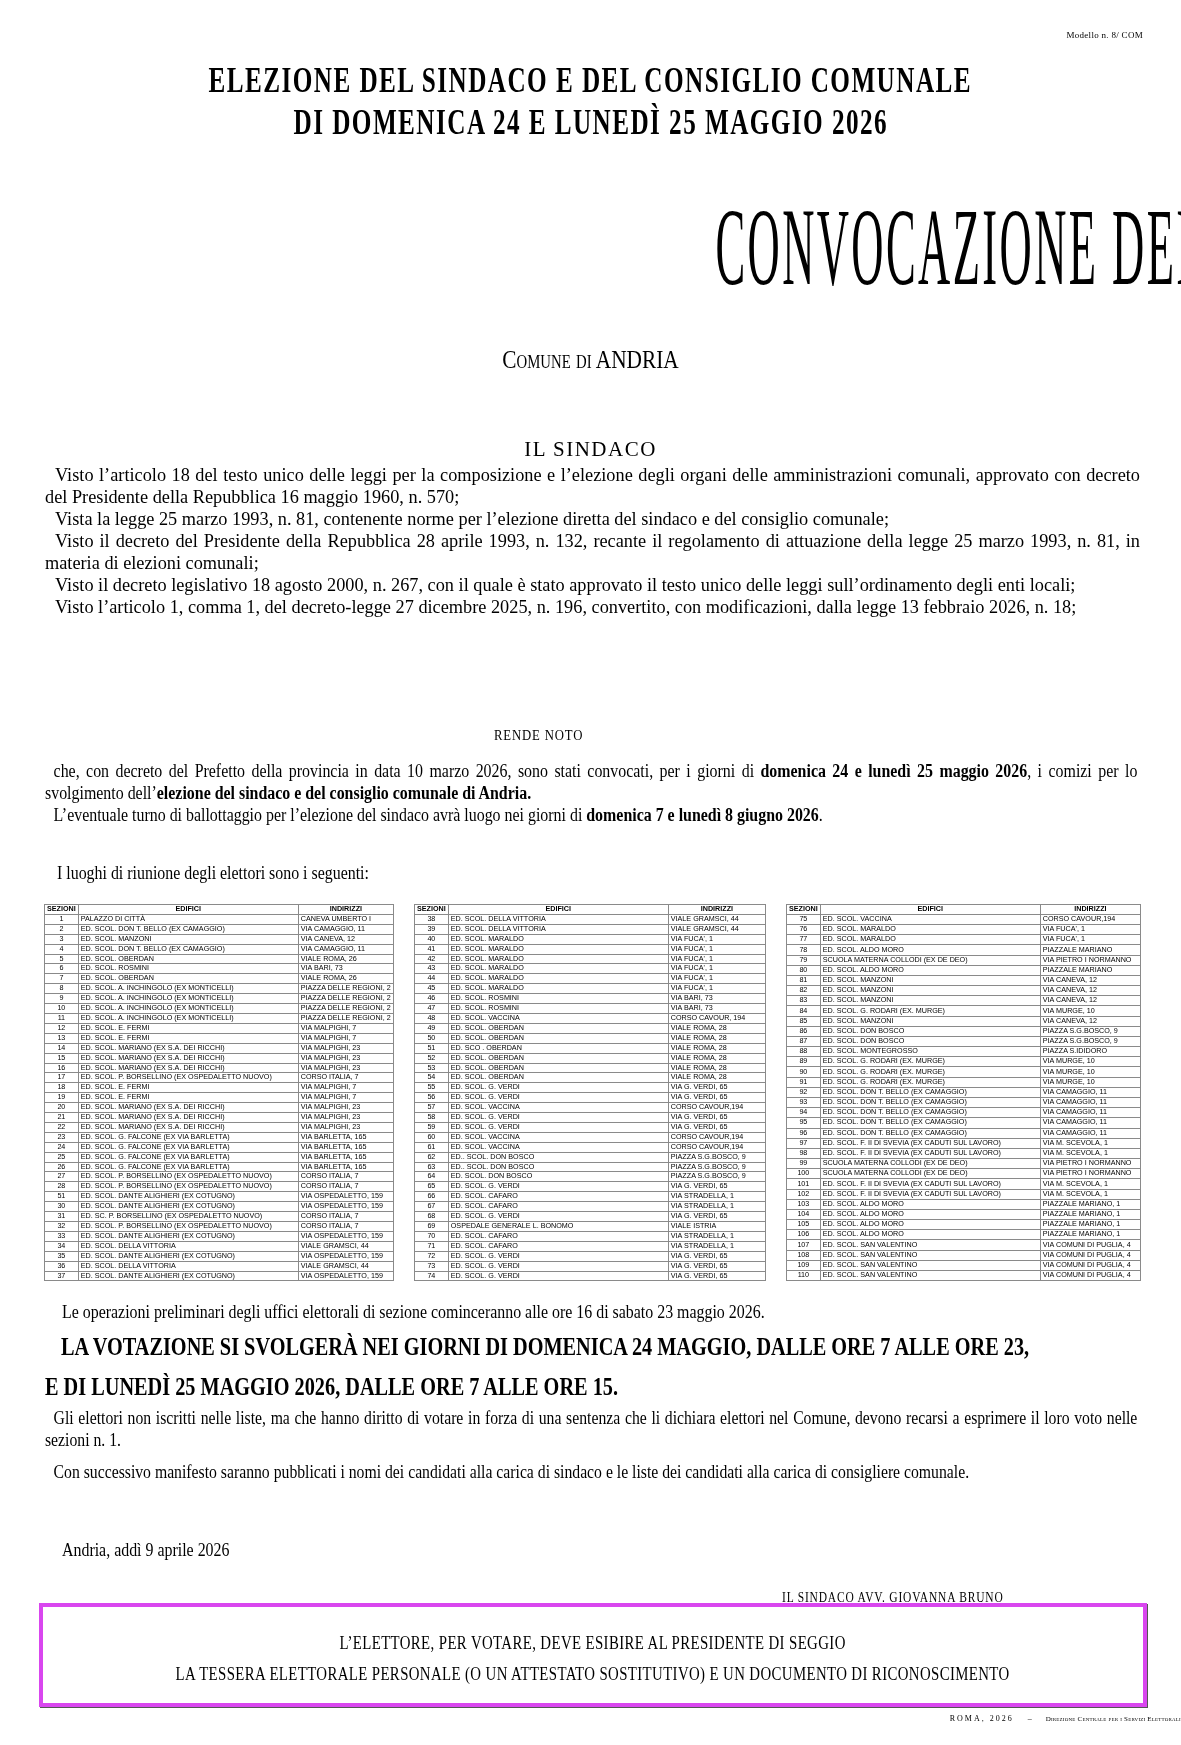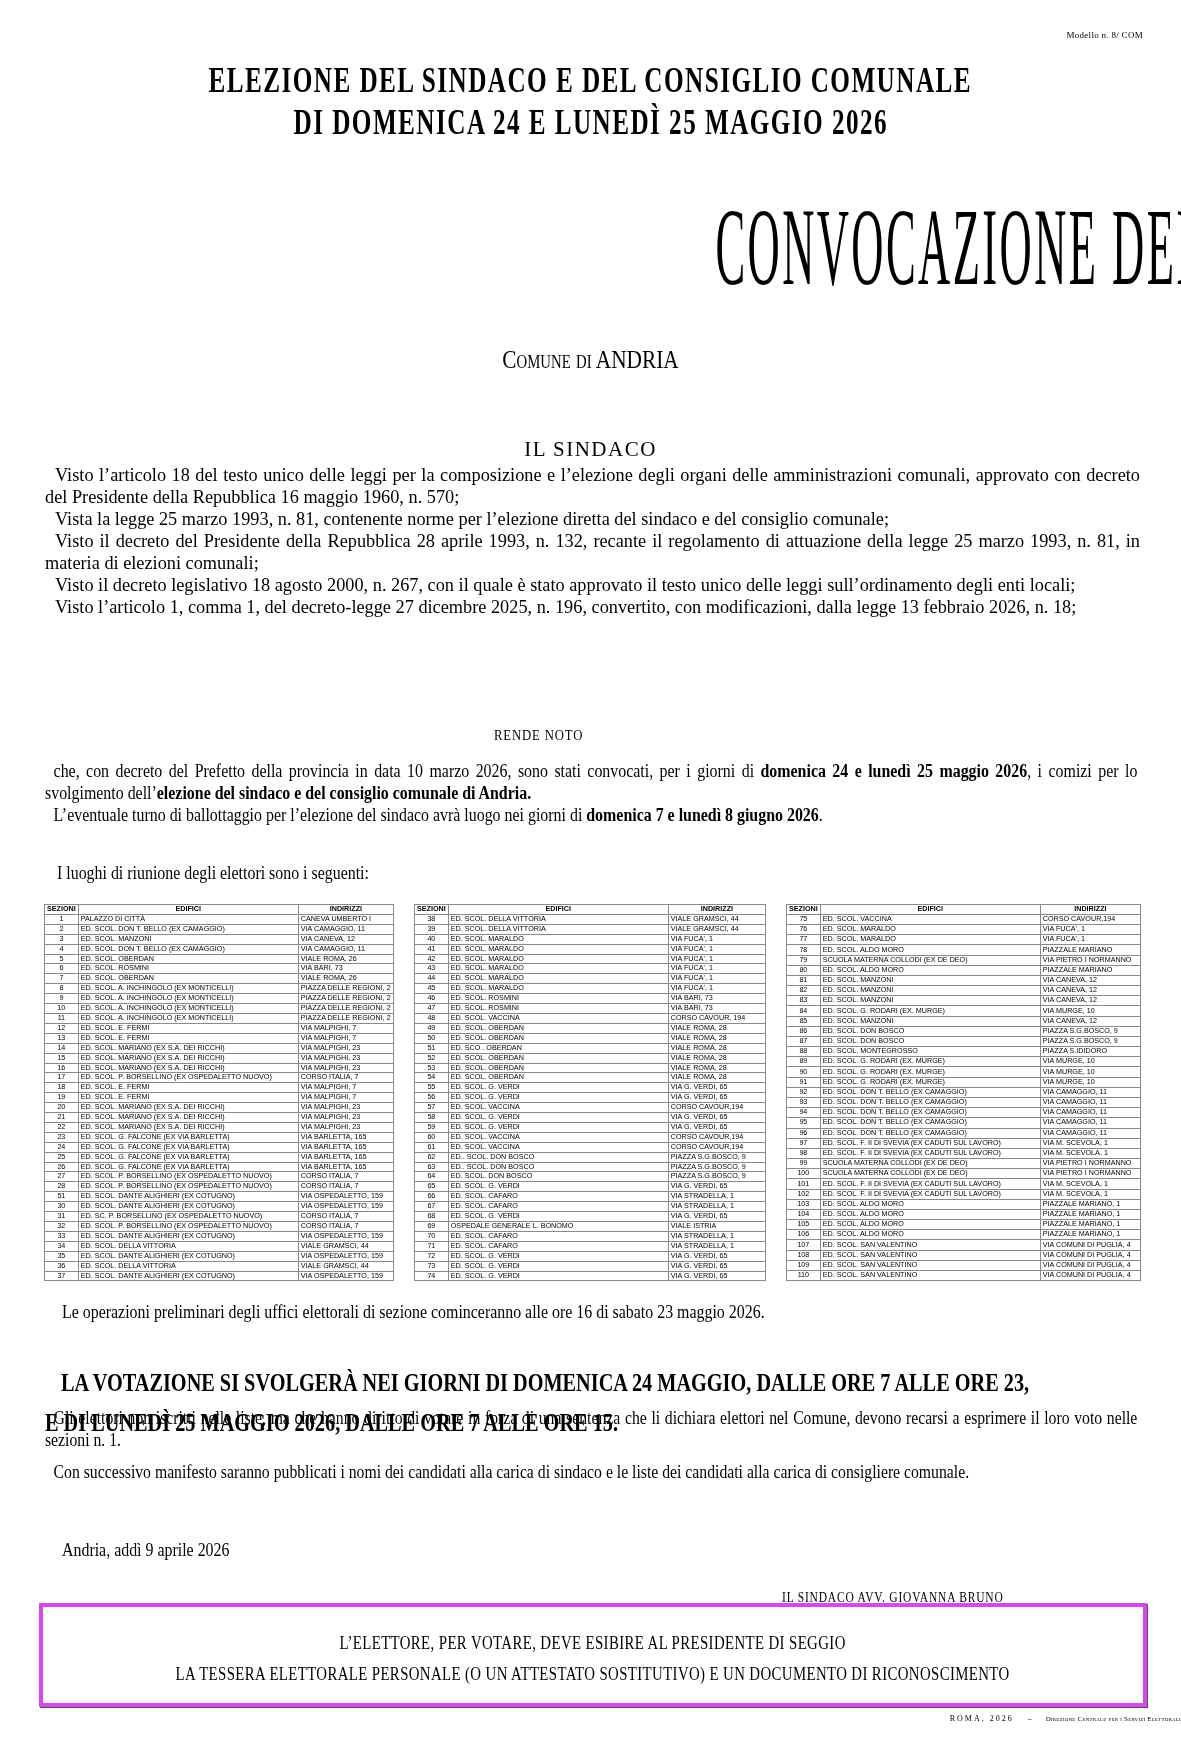--- a/index.html
+++ b/index.html
@@ -30,21 +30,21 @@
   table.sez th, table.sez td { border: 1px solid #8a8a8a; padding: 0 2px; white-space: nowrap; height: 8.9px; }
   table.sez th { font-weight: bold; text-align: center; }
   table.sez td.n { text-align: center; }
   .t1 { width: 350px; } .t2 { width: 352px; } .t3 { width: 355px; }
   .t1 col.c1, .t2 col.c1, .t3 col.c1 { width: 30px; }
   .t1 col.c2 { width: 220px; } .t2 col.c2 { width: 220px; } .t3 col.c2 { width: 220px; }
 
   .prelim { top: 1302px; left: 62px; font-size: 18.5px; }
   .prelim .cond { transform: scaleX(0.86); transform-origin: left top; }
   .votazione { top: 1327px; left: 45px; width: 1095px; font-size: 26px; font-weight: bold; line-height: 40px; }
-  .votazione .l1 { padding-left: 16px; display: block; margin-top: 36px; }
+  .votazione .l1 { padding-left: 16px; display: block; }
   .votazione .cond { transform: scaleX(0.78); transform-origin: left top; }
   .elettori { top: 1407px; }
   .elettori p { margin: 0 0 10px 0; }
   .elettori .cond-p { display: block; transform: scaleX(0.86); transform-origin: left top; width: 116%; }
   .firma-luogo { top: 1540px; left: 62px; font-size: 18.5px; }
   .firma-luogo .cond { transform: scaleX(0.86); transform-origin: left top; }
   .firma-sindaco { top: 1590px; left: 782px; font-size: 14px; letter-spacing: 1px; text-decoration: underline; }
   .firma-sindaco .cond { transform: scaleX(0.82); transform-origin: left top; }
   .box { top: 1603px; left: 39px; width: 1100px; height: 96px; border: 4px solid #d946ef; box-shadow: 1px 1px 0 #555; }
   .box .line { position: absolute; left: 0; width: 100%; text-align: center; font-size: 19px; letter-spacing: 0.5px; }

